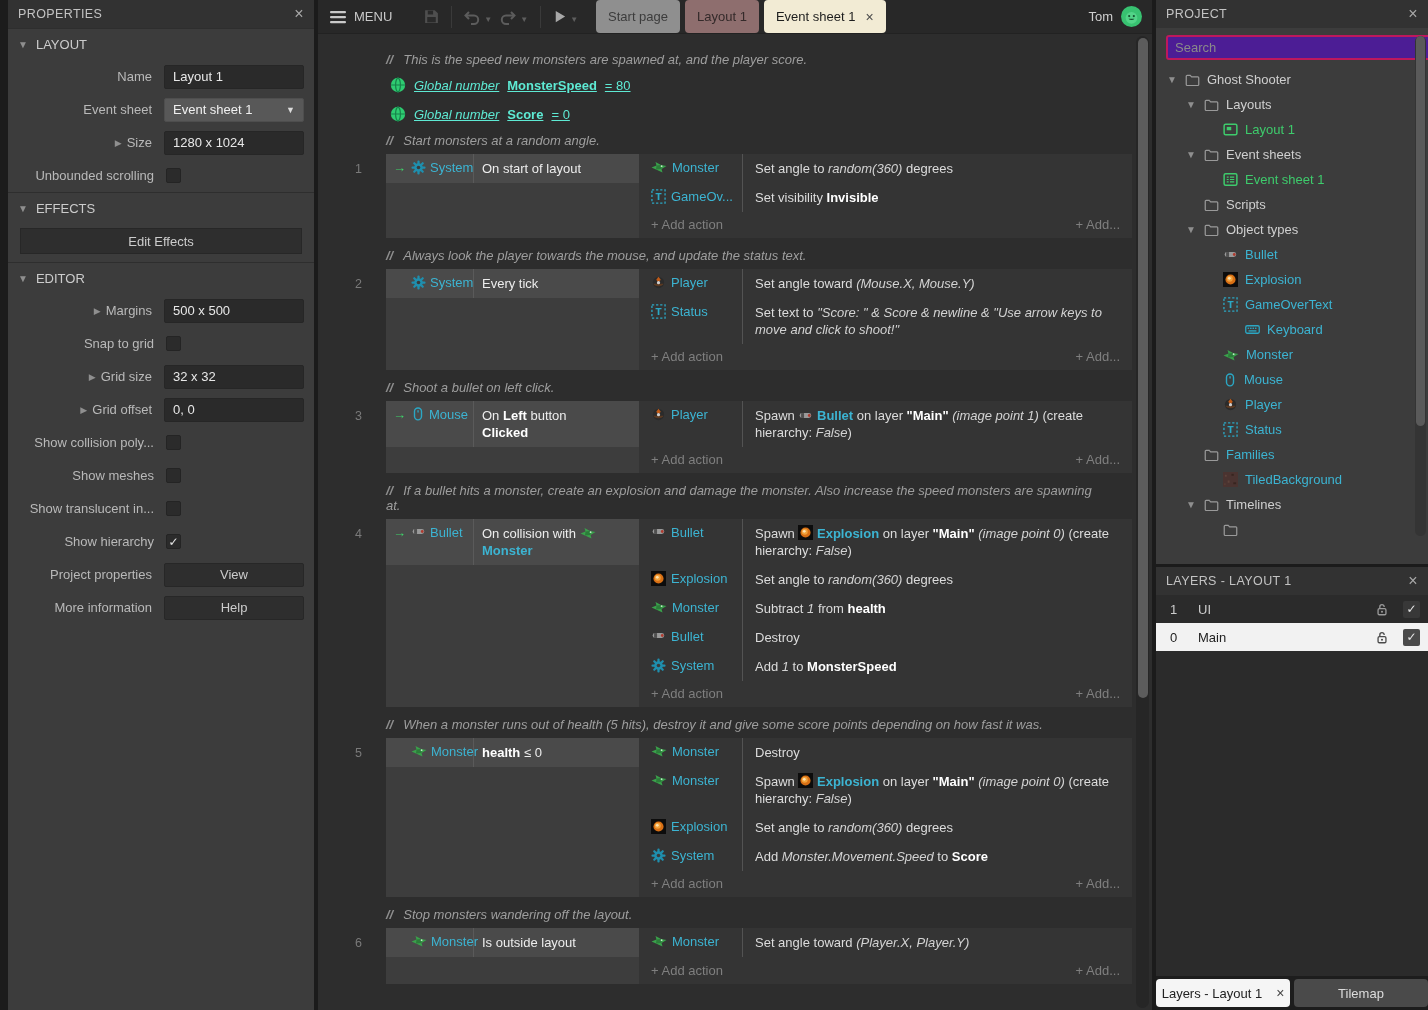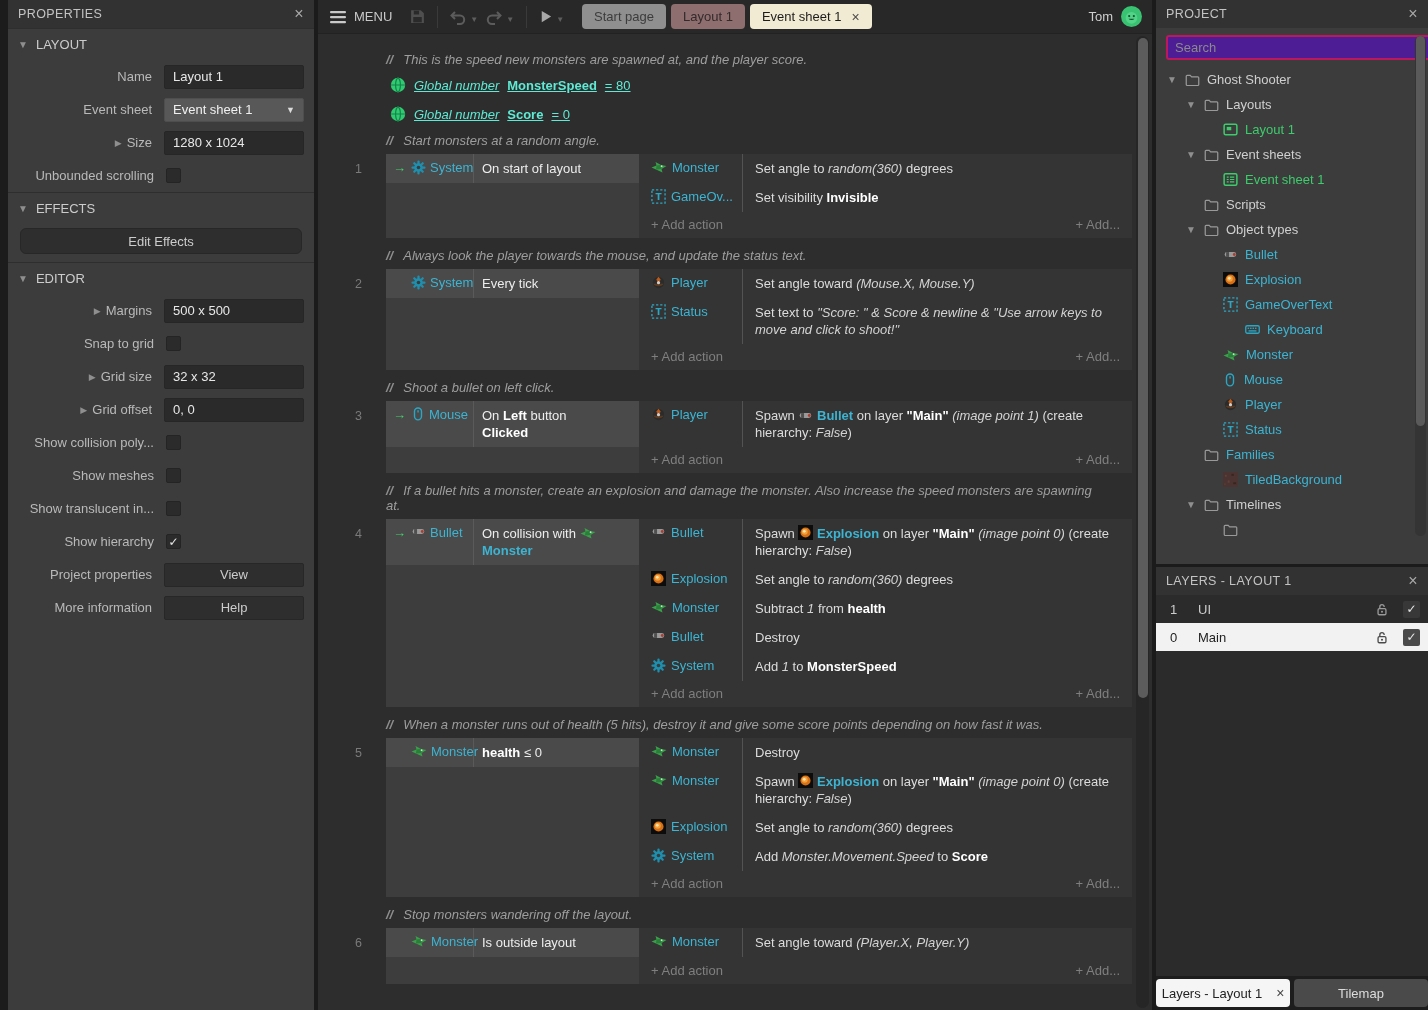--- a/index.html
+++ b/index.html
@@ -26,32 +26,32 @@
   .fld{width:140px;height:24px;background:#2a2a2a;border:1px solid #262626;color:#e8e8e8;
     padding:0 8px;font-size:13px;font-family:inherit;border-radius:2px;}
   .sel{width:140px;height:24px;background:#585858;border:1px solid #4e4e4e;color:#f0f0f0;border-radius:2px;
     display:flex;align-items:center;justify-content:space-between;padding:0 8px;}
   .sel .chev{font-size:9px;color:#dcdcdc;}
   .cbx{width:15px;height:15px;background:#2b2b2b;border:1px solid #242424;border-radius:2px;
     display:flex;align-items:center;justify-content:center;color:#e8e8e8;font-size:12px;}
   .btn{width:140px;height:24px;background:#2e2e2e;border:1px solid #272727;color:#cccccc;border-radius:2px;
     display:flex;align-items:center;justify-content:center;}
   .wide-btn{margin:4px 12px 8px 12px;height:26px;background:#2e2e2e;border:1px solid #272727;color:#cccccc;
-    border-radius:6px;display:flex;align-items:center;justify-content:center;}
+    border-radius:0;display:flex;align-items:center;justify-content:center;}
   
   #center{flex:1;display:flex;flex-direction:column;background:#2d2d2d;min-width:0;border-right:4px solid #1b1b1b;}
   #topbar{height:34px;background:#282828;display:flex;align-items:center;justify-content:space-between;
     padding:0 10px 0 12px;flex-shrink:0;border-bottom:1px solid #222;}
   .tb-left{display:flex;align-items:center;height:100%;}
-  .tb-menu{display:flex;align-items:center;gap:8px;color:#c9c9c9;margin-right:14px;}
+  .tb-menu{display:flex;align-items:center;gap:8px;color:#c9c9c9;margin-right:28px;}
   .tb-icon{display:flex;align-items:center;margin:0 3px;}
   .tb-caret{color:#5e5e5e;font-size:8px;margin:6px 4px 0 0;}
   .tb-sep{width:1px;height:22px;background:#3a3a3a;margin:0 8px;}
   #tabs{display:flex;align-items:center;gap:5px;margin-left:14px;}
-  .tab{height:25px;border-radius:4px;padding:0 12px;display:flex;align-items:center;white-space:nowrap;}
+  .tab{height:33px;border-radius:4px;padding:0 12px;display:flex;align-items:center;white-space:nowrap;}
   .tab-startpage{background:#8f8f8f;color:#3c3c3c;}
   .tab-layout{background:#8e6e6e;color:#342a2a;}
   .tab-eventsheet{background:#f2ebd4;color:#1d1d1d;}
   .tab .tab-x{margin-left:10px;color:#4c4c4c;font-size:14px;}
   .tb-right{display:flex;align-items:center;gap:8px;color:#cfcfcf;}
   
   #sheet{flex:1;position:relative;overflow:hidden;background:#2d2d2d;}
   #sheet-content{position:absolute;top:10px;left:0;right:20px;}
   .es-comment{margin:8px 0 6px 68px;color:#9e9e9e;font-style:italic;padding-right:30px;}
   .es-comment .slashes{font-weight:bold;margin-right:10px;color:#8f8f8f;}

